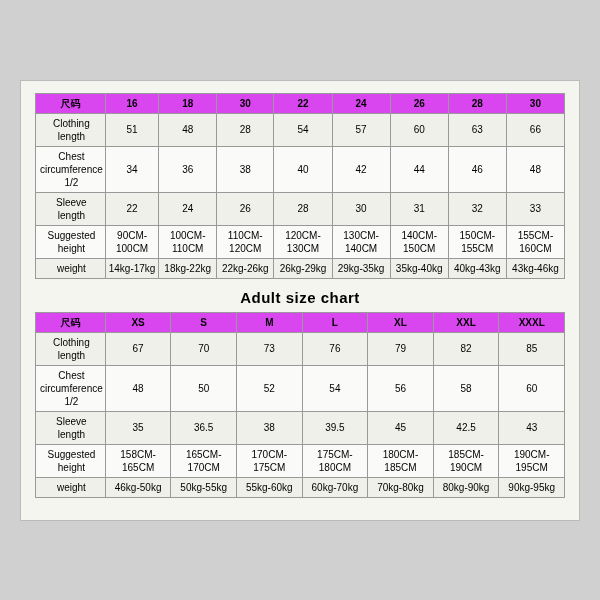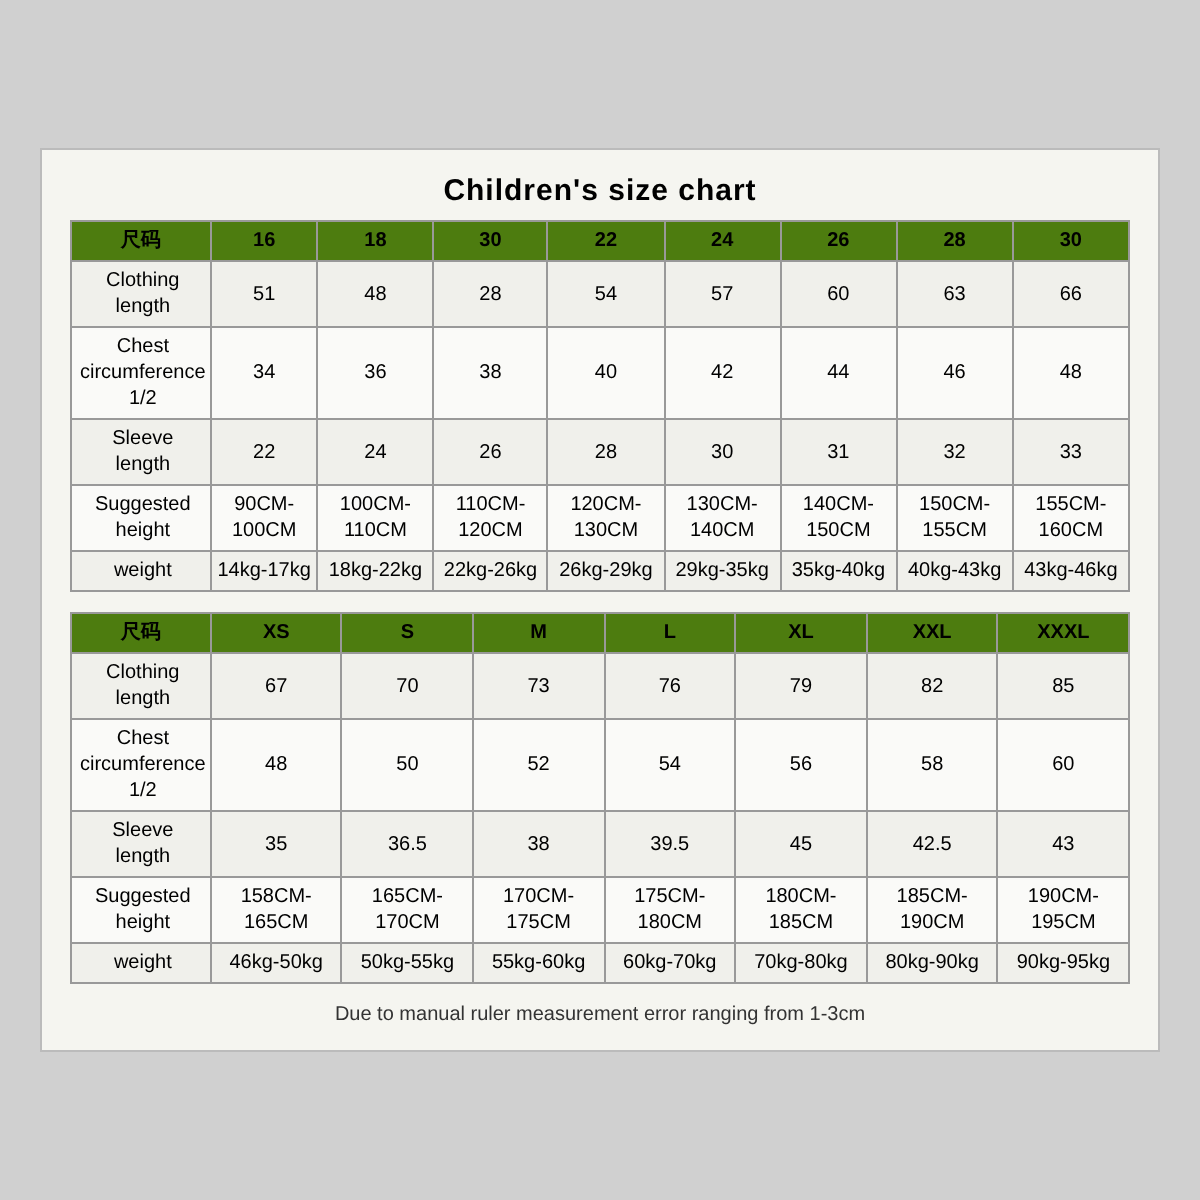--- a/index.html
+++ b/index.html
@@ -31,21 +31,21 @@
       font-size: 10px;
       margin-bottom: 10px;
     }
     th, td {
       border: 1px solid #999;
       text-align: center;
       padding: 3px 2px;
       line-height: 1.3;
     }
     thead th {
-      background: #4d7c0f;
+      background: #d946ef;
       font-weight: bold;
     }
     tbody tr:nth-child(odd) {
       background: #f0f0eb;
     }
     tbody tr:nth-child(even) {
       background: #fafaf8;
     }
     .row-label {
       text-align: center;
@@ -61,21 +61,20 @@
     }
     .section-divider {
       margin: 6px 0;
     }
   </style>
 </head>
 <body>
 
 <div class="chart-container">
 
-  <div class="section-title">Children's size chart</div>
   <table id="children-table">
     <thead>
       <tr id="children-header-row">
           <th>尺码</th>
           <th>16</th>
           <th>18</th>
           <th>30</th>
           <th>22</th>
           <th>24</th>
           <th>26</th>
@@ -140,20 +139,21 @@
           <td>22kg-26kg</td>
           <td>26kg-29kg</td>
           <td>29kg-35kg</td>
           <td>35kg-40kg</td>
           <td>40kg-43kg</td>
           <td>43kg-46kg</td>
         </tr>
       </tbody>
   </table>
 
+  <div class="section-title section-divider">Adult size chart</div>
   <table id="adult-table">
     <thead>
       <tr id="adult-header-row">
           <th>尺码</th>
           <th>XS</th>
           <th>S</th>
           <th>M</th>
           <th>L</th>
           <th>XL</th>
           <th>XXL</th>
@@ -212,14 +212,13 @@
           <td>50kg-55kg</td>
           <td>55kg-60kg</td>
           <td>60kg-70kg</td>
           <td>70kg-80kg</td>
           <td>80kg-90kg</td>
           <td>90kg-95kg</td>
         </tr>
       </tbody>
   </table>
 
-  <div class="footer-note">Due to manual ruler measurement error ranging from 1-3cm</div>
 </div>
 
 </body></html>

